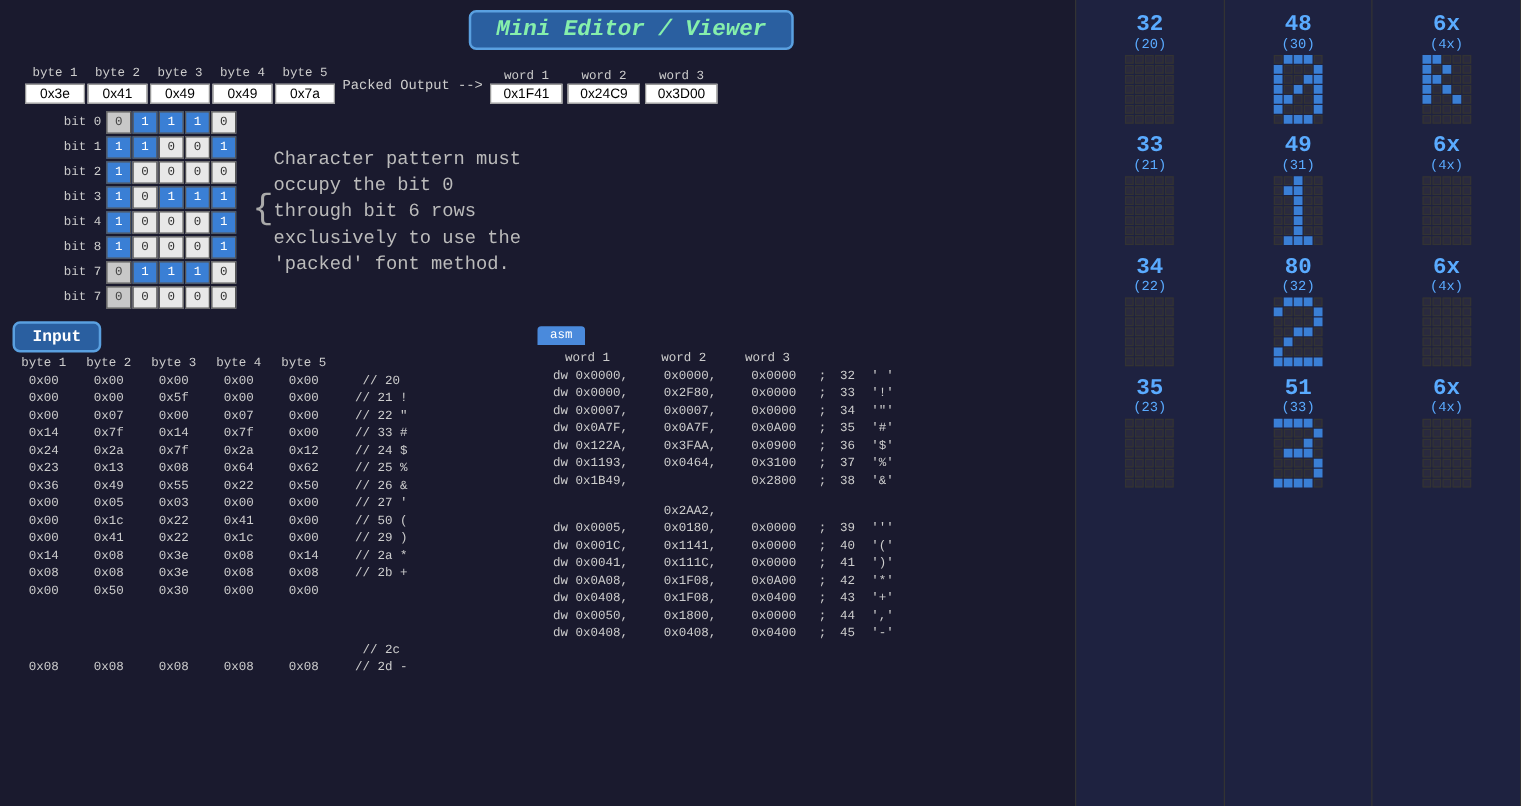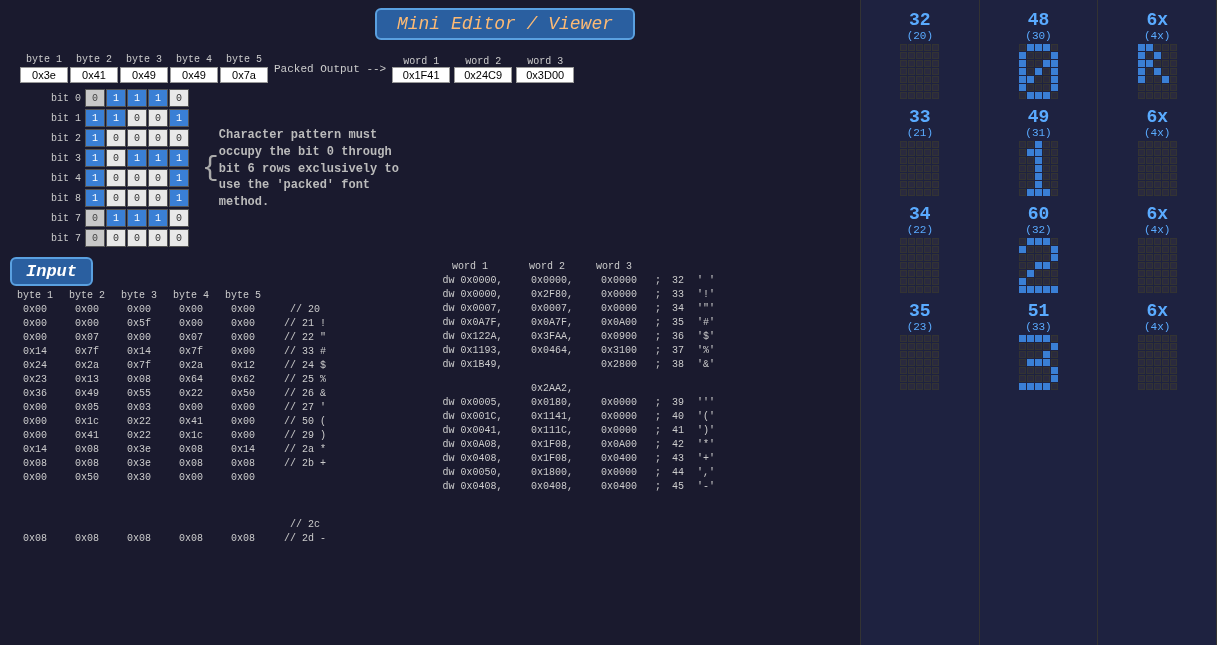--- a/index.html
+++ b/index.html
@@ -42,22 +42,22 @@
       background: #2a5fa0;
       border: 2px solid #5aa0e0;
       border-radius: 6px;
       padding: 4px 20px;
       margin-left: 150px;
       margin-bottom: 8px;
     }
     .title-box span {
       font-style: italic;
       font-size: 18px;
-      color: #fdba74;
-      font-weight: normal;
+      color: #86efac;
+      font-weight: bold;
     }
 
     .byte-headers {
       display: flex;
       flex-direction: row;
       gap: 2px;
       margin-bottom: 2px;
     }
 
     .byte-header {
@@ -151,38 +151,36 @@
       font-size: 10px;
       margin-right: 1px;
     }
 
     .bit-cell.blue { background: #3a7fd5; color: #fff; }
     .bit-cell.white { background: #e8e8e8; color: #333; }
     .bit-cell.gray { background: #c8c8c8; color: #444; }
 
     .note-text {
       max-width: 200px;
-      font-size: 12px;
+      font-size: 15px;
       color: #bbb;
       line-height: 1.4;
       align-self: center;
-      font-weight: bold;
     }
 
     
     .section-label-box {
       display: inline-block;
       background: #2a5fa0;
       border: 2px solid #5aa0e0;
       border-radius: 6px;
       padding: 3px 14px;
     }
     .section-label-box span {
-      font-style: italic;
-      font-size: 17px;
+      font-size: 13px;
       color: #fff;
       font-weight: bold;
     }
 
     
     .input-section {
       float: left;
       width: 410px;
     }
 
@@ -538,20 +536,23 @@
               <div class="data-cell" style="width: 50px;">0x08</div>
               <div class="data-cell" style="width: 50px;">0x08</div>
               <div class="data-cell" style="width: 50px;">0x08</div>
               <div class="data-cell" style="width: 50px;">0x08</div>
               <div class="data-cell" style="width: 70px;">// 2d -</div>
             </div>
           </div>
       </div>
 
       <div class="output-section">
+        <div style="margin-top:4px;">
+          <div class="asm-tab">asm</div>
+        </div>
         <div class="table-headers">
           <div class="col-header" style="width:80px;">word 1</div>
           <div class="col-header" style="width:70px;">word 2</div>
           <div class="col-header" style="width:60px;">word 3</div>
         </div>
         <div id="output-table">
             <div class="data-row">
               <div class="data-cell" style="width: 85px;">dw 0x0000,</div>
               <div class="data-cell" style="width: 70px;">0x0000,</div>
               <div class="data-cell" style="width: 60px;">0x0000</div>
@@ -913,21 +914,21 @@
             <div class="glyph-pixel off"></div>
             <div class="glyph-pixel off"></div>
             <div class="glyph-pixel off"></div>
             <div class="glyph-pixel on"></div>
             <div class="glyph-pixel on"></div>
             <div class="glyph-pixel on"></div>
             <div class="glyph-pixel off"></div>
           </div>
         </div>
         <div class="glyph-item">
-          <div class="glyph-number">60</div>
+          <div class="glyph-number">80</div>
           <div class="glyph-number-small">(32)</div>
           <div class="glyph-grid" style="grid-template-columns: repeat(5, 7px);">
             <div class="glyph-pixel off"></div>
             <div class="glyph-pixel on"></div>
             <div class="glyph-pixel on"></div>
             <div class="glyph-pixel on"></div>
             <div class="glyph-pixel off"></div>
             <div class="glyph-pixel on"></div>
             <div class="glyph-pixel off"></div>
             <div class="glyph-pixel off"></div>

